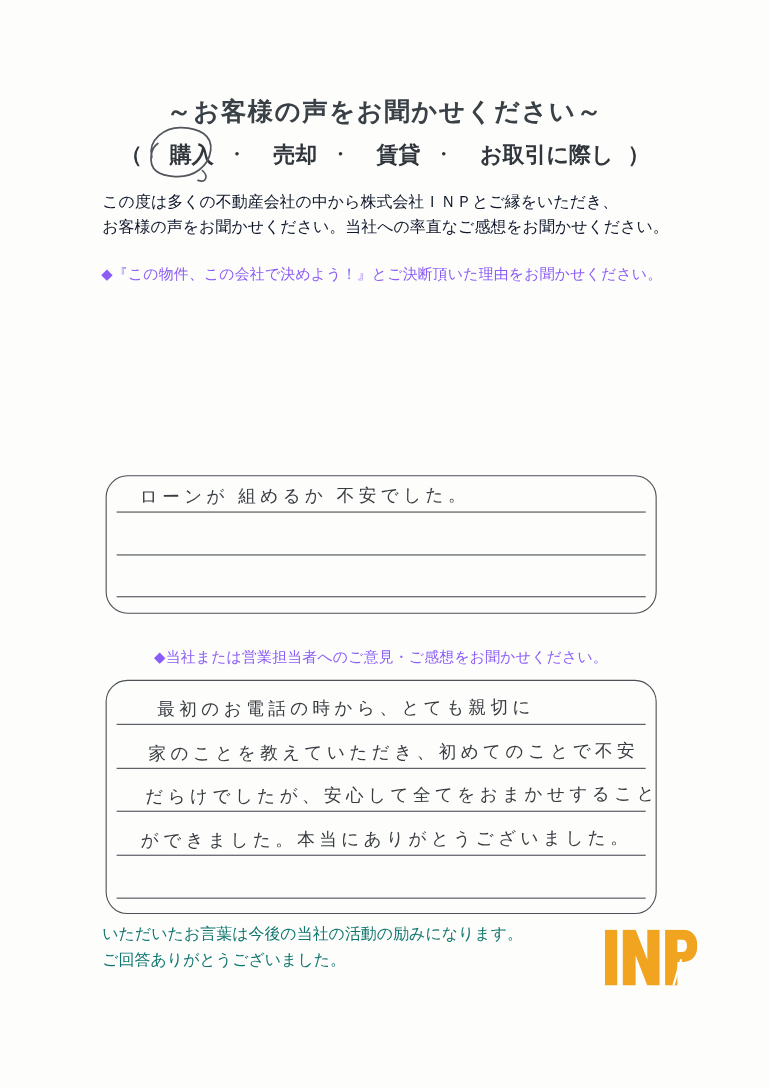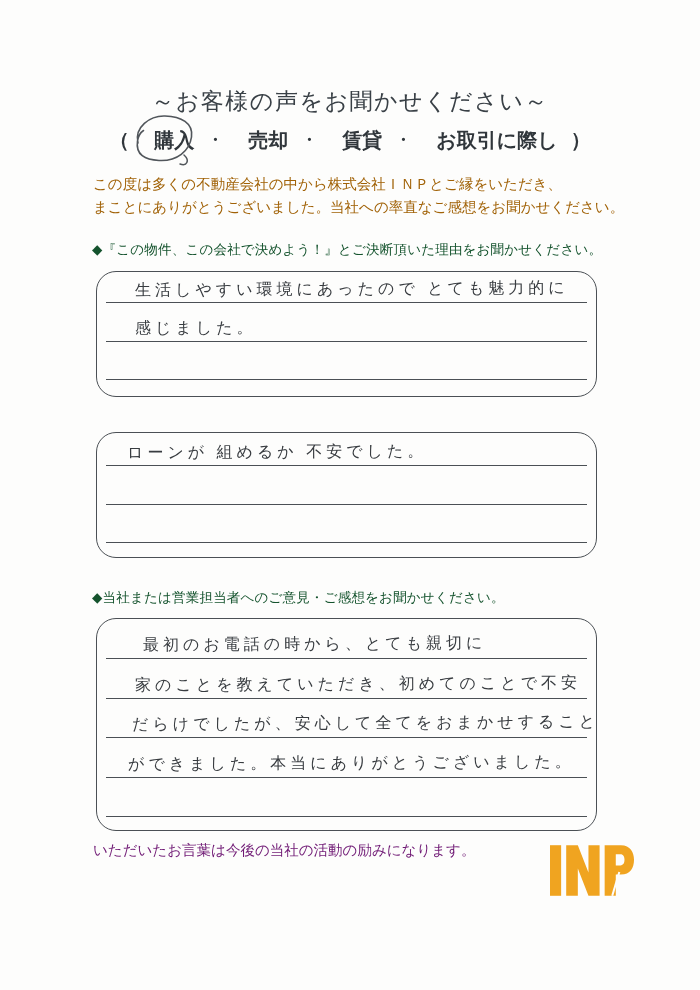--- a/index.html
+++ b/index.html
@@ -8,63 +8,63 @@
     background:#f2f2f2;
     font-family:"Liberation Sans","DejaVu Sans",sans-serif;
   }
   .page{
     position:relative;width:700px;height:990px;
     background:#FDFDFC;overflow:hidden;
     color:#3d4145;
   }
   .title{
     position:absolute;top:86px;left:0;width:100%;
-    text-align:center;font-size:23px;font-weight:400;
+    text-align:center;font-size:23px;font-weight:700;
     letter-spacing:1.5px;color:#394046;margin:0;
   }
   .options{
     position:absolute;top:127px;left:0;width:100%;
     display:flex;justify-content:center;align-items:center;gap:13px;
     font-size:20px;font-weight:bold;color:#30363b;
   }
   .opt{position:relative;display:inline-block;padding-left:12px;}
   .sep{font-size:16px;}
   .circle-svg{
     position:absolute;left:-18px;top:-15px;width:78px;height:58px;
     overflow:visible;pointer-events:none;
   }
   .intro{
     position:absolute;left:93px;top:173px;
-    font-size:14.5px;line-height:22.5px;color:#a16207;
+    font-size:14.5px;line-height:22.5px;color:#0f172a;
   }
   .question{
     position:absolute;left:92px;width:560px;
-    font-size:13.5px;color:#14532d;letter-spacing:0.2px;
+    font-size:13.5px;color:#8b5cf6;letter-spacing:0.2px;
   }
-  .q1{top:241px;} .q2{top:413px;} .q3{top:589px;}
+  .q1{top:241px;} .q2{top:413px;} .q3{top:589px;margin-left:48px;}
   .answer-box{
     position:absolute;left:96px;width:499px;
     border:1.6px solid #4b5055;border-radius:20px;
     background:transparent;
   }
   .box1{top:271px;height:124px;}
   .box2{top:432px;height:124px;}
   .box3{top:618px;height:211px;font-family:Liberation Mono, monospace;}
   .rule{
     position:absolute;left:9px;right:9px;height:0;
     border-top:1.5px solid #4b5055;
   }
   .hw{
     position:absolute;white-space:nowrap;
     font-size:16px;letter-spacing:4px;line-height:20px;
     color:#383c40;transform:rotate(-0.35deg);
   }
   .footer-note{
     position:absolute;left:93px;top:839px;
-    font-size:14.5px;line-height:22.5px;color:#701a75;
+    font-size:14.5px;line-height:22.5px;color:#0f766e;
   }
   .logo{
     position:absolute;left:550px;top:845px;width:84px;height:51px;
   }
 </style>
 </head>
 <body>
 
 <div class="page">
 
@@ -83,31 +83,24 @@
     <span class="opt">売却</span>
     <span class="sep">・</span>
     <span class="opt">賃貸</span>
     <span class="sep">・</span>
     <span class="opt">お取引に際し</span>
     <span>）</span>
   </div>
 
   <div class="intro">
     <div>この度は多くの不動産会社の中から株式会社ＩＮＰとご縁をいただき、</div>
-    <div>まことにありがとうございました。当社への率直なご感想をお聞かせください。</div>
+    <div>お客様の声をお聞かせください。当社への率直なご感想をお聞かせください。</div>
   </div>
 
   <div class="question q1">◆『この物件、この会社で決めよう！』とご決断頂いた理由をお聞かせください。</div>
-  <div class="answer-box box1">
-    <div class="rule" style="top:30px"></div>
-    <div class="rule" style="top:69px"></div>
-    <div class="rule" style="top:107px"></div>
-    <div class="hw" style="top:7px;left:38px">生活しやすい環境にあったので とても魅力的に</div>
-    <div class="hw" style="top:46px;left:38px">感じました。</div>
-  </div>
 
   <div class="answer-box box2">
     <div class="rule" style="top:32px"></div>
     <div class="rule" style="top:71px"></div>
     <div class="rule" style="top:109px"></div>
     <div class="hw" style="top:9px;left:30px">ローンが 組めるか 不安でした。</div>
   </div>
 
   <div class="question q3">◆当社または営業担当者へのご意見・ご感想をお聞かせください。</div>
   <div class="answer-box box3">
@@ -117,20 +110,21 @@
     <div class="rule" style="top:158px"></div>
     <div class="rule" style="top:197px"></div>
     <div class="hw" style="top:16px;left:46px">最初のお電話の時から、とても親切に</div>
     <div class="hw" style="top:56px;left:38px">家のことを教えていただき、初めてのことで不安</div>
     <div class="hw" style="top:95px;left:35px">だらけでしたが、安心して全てをおまかせすること</div>
     <div class="hw" style="top:135px;left:31px">ができました。本当にありがとうございました。</div>
   </div>
 
   <div class="footer-note">
     <div>いただいたお言葉は今後の当社の活動の励みになります。</div>
+    <div>ご回答ありがとうございました。</div>
   </div>
 
   <svg class="logo" viewBox="0 0 83 50" aria-label="INP">
     <path d="M0,0 H11 V50 H0 Z" fill="#F0A420"></path>
     <path d="M16,0 H27.5 L38,27 V0 H49 V50 H38 L27.5,23 V50 H16 Z" fill="#F0A420"></path>
     <path d="M54,0 H70 C79.5,0 83,7 83,14.5 C83,22 79.5,29 70,29 H65 V50 H54 Z M65,9 V20 H69.5 C72.6,20 73.6,17.5 73.6,14.5 C73.6,11.5 72.6,9 69.5,9 Z" fill-rule="evenodd" fill="#F0A420"></path>
     <path d="M68.5,26.5 L61.5,50" stroke="#FDFDFC" stroke-width="2" fill="none"></path>
   </svg>
 
 </div>

